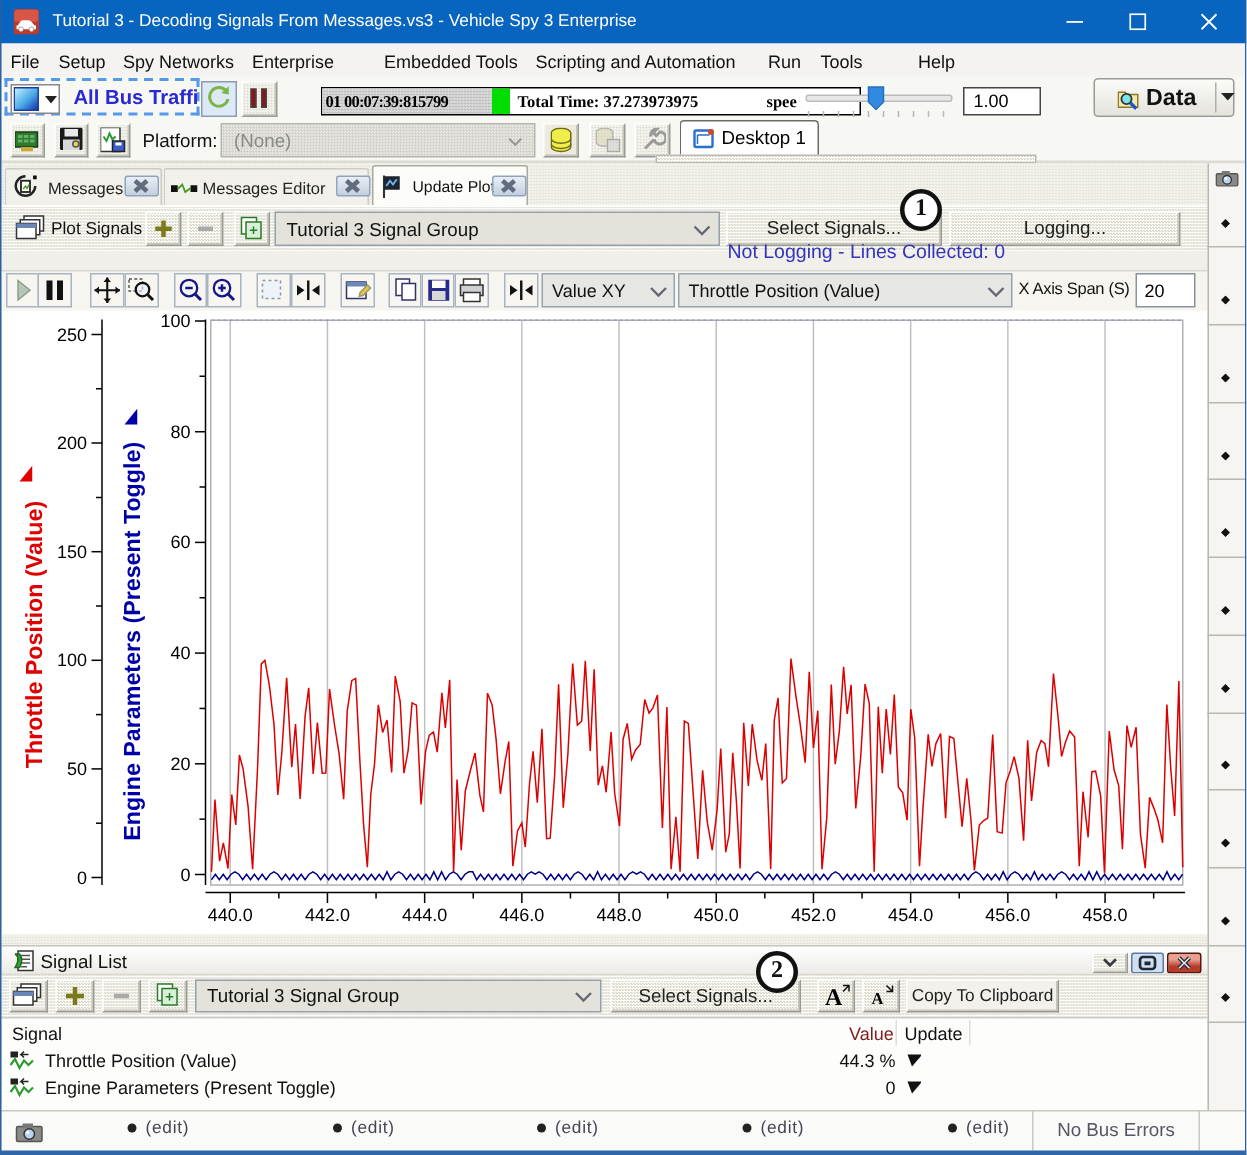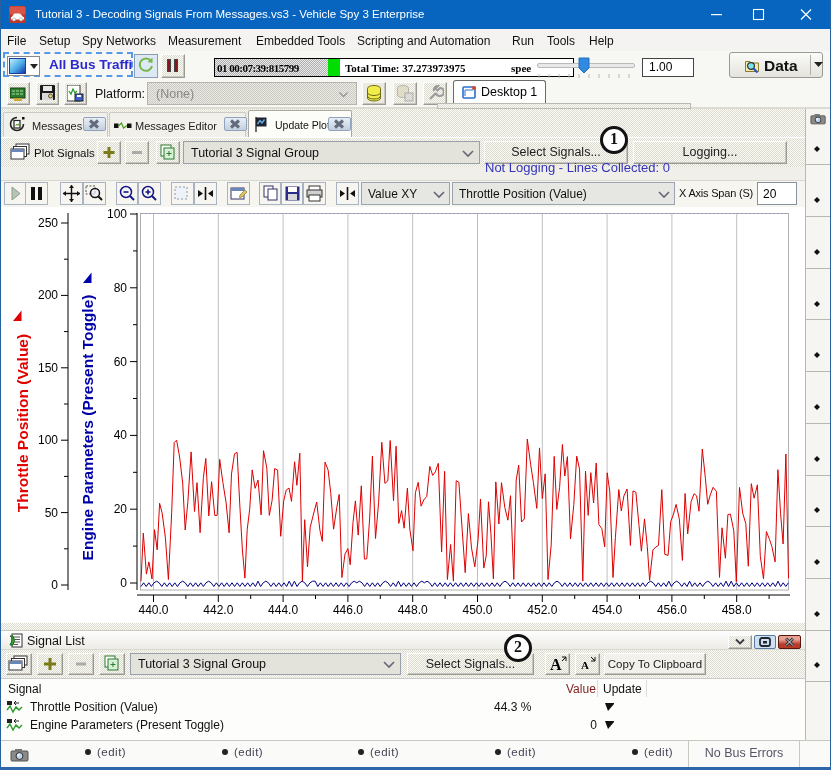--- a/index.html
+++ b/index.html
@@ -29,26 +29,26 @@
     <rect x="6" y="14" width="11" height="1.2" fill="#fff"></rect>
     <rect x="48.5" y="9.5" width="10" height="10" fill="none" stroke="#fff" stroke-width="1.1"></rect>
     <path d="M96 9.5 L106 19.5 M106 9.5 L96 19.5" stroke="#fff" stroke-width="1.2"></path>
   </svg>
 </div>
 
 <div class="abs" style="left:1px;top:29px;width:829px;height:22px;background:#f4f3f1;font-size:12px;color:#111;">
   <span class="abs" style="left:6px;top:5px;">File</span>
   <span class="abs" style="left:38px;top:5px;">Setup</span>
   <span class="abs" style="left:81px;top:5px;text-align:center;">Spy Networks</span>
-  <span class="abs" style="left:167px;top:5px;">Measurement</span>
+  <span class="abs" style="left:167px;top:5px;">Enterprise</span>
   <span class="abs" style="left:255px;top:5px;">Embedded Tools</span>
   <span class="abs" style="left:356px;top:5px;">Scripting and Automation</span>
   <span class="abs" style="left:511px;top:5px;">Run</span>
   <span class="abs" style="left:546px;top:5px;">Tools</span>
-  <span class="abs" style="left:588px;top:5px;">Help</span>
+  <span class="abs" style="left:611px;top:5px;">Help</span>
 </div>
 
 <div class="abs" style="left:1px;top:51px;width:829px;height:29px;background:#f7f7f4;"></div>
 <div class="abs" style="left:3px;top:52px;width:130px;height:25px;border:2px dashed #5599e8;"></div>
 <div class="abs" style="left:7px;top:56px;width:33px;height:20px;background:#fff;border:1px solid #888;">
   <svg class="abs" style="left:1px;top:1px;" width="17" height="16">
       <defs>
         <linearGradient id="bg1" x1="0" y1="0" x2="1" y2="1">
           <stop offset="0" stop-color="#bfeefc"></stop>
           <stop offset="0.55" stop-color="#49a8e8"></stop>
@@ -545,21 +545,21 @@
 <div class="abs" style="left:597px;top:680px;width:1px;height:17px;background:#ddd;"></div>
 <div class="abs" style="left:646px;top:680px;width:1px;height:17px;background:#ddd;"></div>
 <div class="abs" style="left:6px;top:700px;">
     <svg width="18" height="14">
       <rect x="1" y="1" width="5" height="4" fill="#222"></rect>
       <path d="M13 3 h-5 l2 -2 m-2 2 l2 2" stroke="#222" fill="none"></path>
       <path d="M1 10 l3 -4 l3 6 l3 -5 l3 3 l3 -3" stroke="#2a9a2a" stroke-width="1.4" fill="none"></path>
     </svg>
   </div>
 <div class="abs" style="left:30px;top:700px;font-size:12px;color:#111;">Throttle Position (Value)</div>
-<div class="abs" style="left:494px;top:700px;width:103px;text-align:left;font-size:12px;color:#111;">44.3 %</div>
+<div class="abs" style="left:494px;top:700px;width:103px;text-align:right;font-size:12px;color:#111;">44.3 %</div>
 <div class="abs" style="left:604px;top:702px;">
     <svg width="11" height="10">
       <path d="M1 1 L10 1 L10 2 L4 9 Z" fill="#111"></path>
     </svg>
   </div>
 <div class="abs" style="left:6px;top:718px;">
     <svg width="18" height="14">
       <rect x="1" y="1" width="5" height="4" fill="#222"></rect>
       <path d="M13 3 h-5 l2 -2 m-2 2 l2 2" stroke="#222" fill="none"></path>
       <path d="M1 10 l3 -4 l3 6 l3 -5 l3 3 l3 -3" stroke="#2a9a2a" stroke-width="1.4" fill="none"></path>

